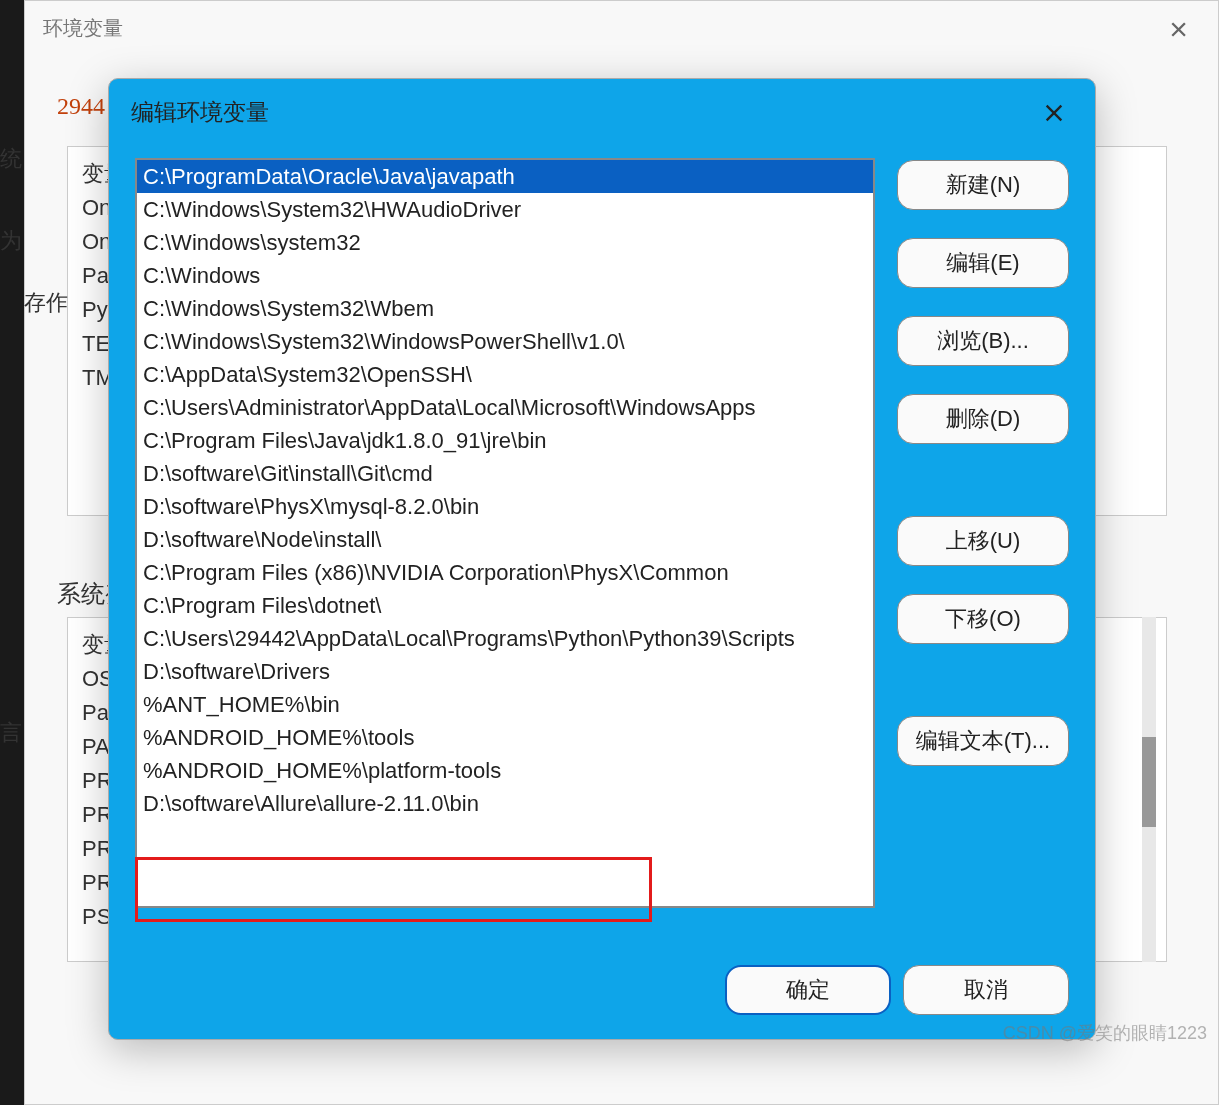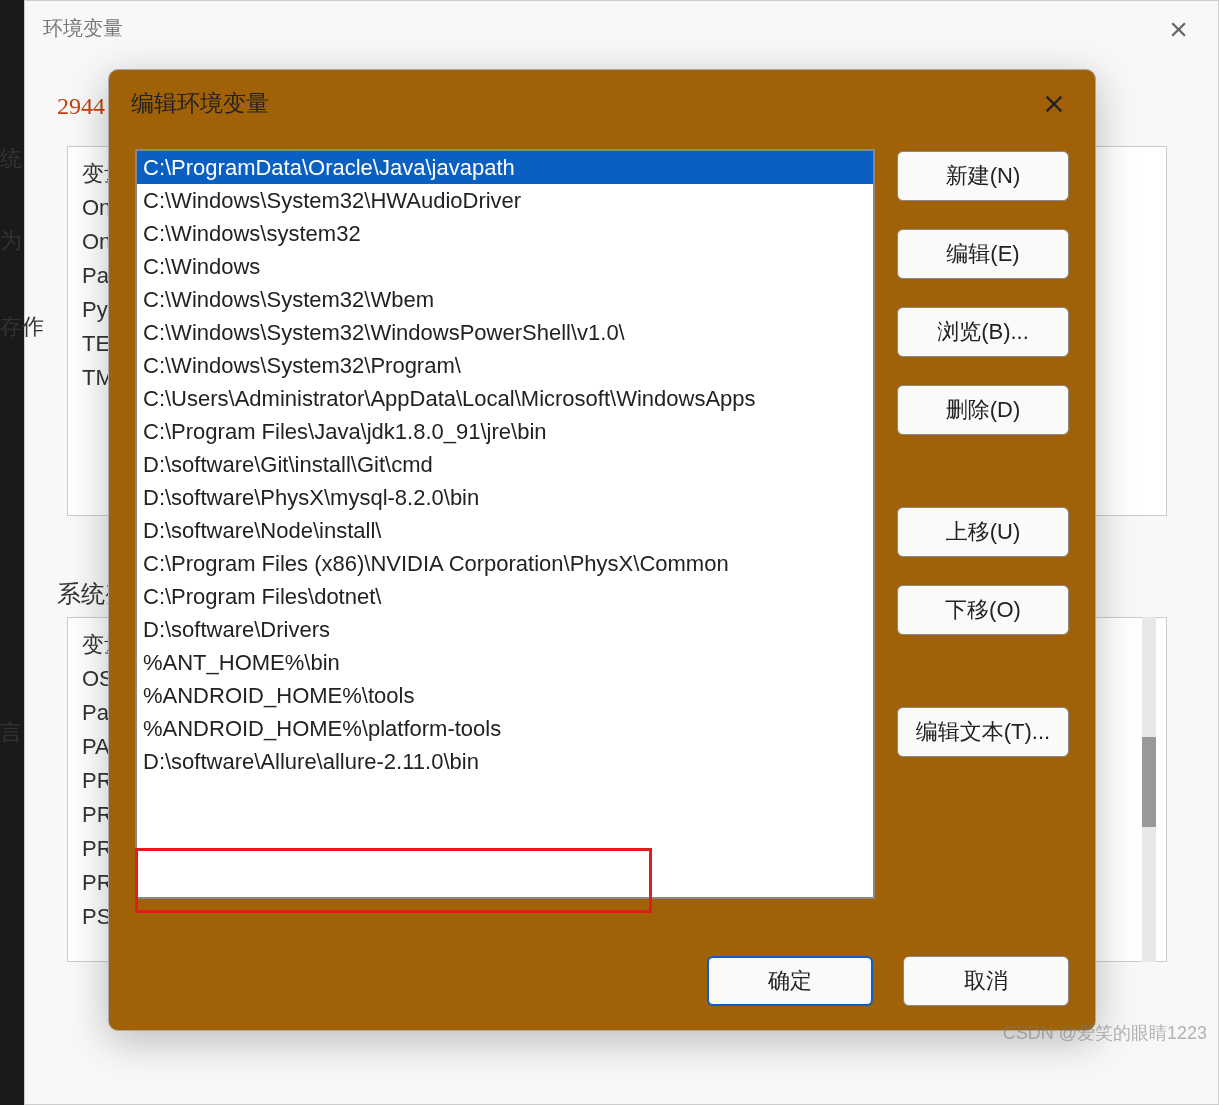--- a/index.html
+++ b/index.html
@@ -97,24 +97,24 @@
       position: absolute;
       right: 30px;
       top: 10px;
       font-size: 32px;
       font-weight: 300;
       color: #666;
     }
     
     .dialog {
       position: absolute;
-      left: 108px; top: 69px;
+      left: 108px; top: 78px;
       width: 988px;
       height: 962px;
-      background: #a16207;
+      background: #0ea5e9;
       border: 1px solid #aaaaaa;
       border-radius: 10px;
       box-shadow: 0 10px 40px rgba(0,0,0,0.25);
     }
     .dialog-titlebar {
       display: flex;
       align-items: center;
       justify-content: space-between;
       padding: 18px 26px 10px 22px;
     }
@@ -166,35 +166,35 @@
       flex-direction: column;
       gap: 28px;
       width: 172px;
       padding-top: 2px;
     }
     .group-gap { height: 16px; }
     .win-btn {
       height: 50px;
       border: 1px solid #888;
       background: #fafafa;
-      border-radius: 6px;
+      border-radius: 16px;
       font-size: 22px;
       font-family: inherit;
       color: #222;
       cursor: pointer;
       display: flex;
       align-items: center;
       justify-content: center;
     }
     .dialog-footer {
       position: absolute;
       bottom: 24px;
       right: 26px;
       display: flex;
-      gap: 30px;
+      gap: 12px;
     }
     .dialog-footer .win-btn { width: 166px; }
     .ok-btn { border: 2px solid #0a60c2; }
     .watermark {
       position: absolute;
       right: 12px;
       bottom: 60px;
       font-size: 18px;
       color: rgba(120,120,120,0.55);
       pointer-events: none;
@@ -234,21 +234,21 @@
     <div class="col">PR</div>
     <div class="col">PS</div>
   </div>
   <div class="parent-scroll">
     <div class="parent-scroll-thumb"></div>
   </div>
 </div>
 
 <div class="edge-text" style="top:144px;">统</div>
 <div class="edge-text" style="top:226px;">为</div>
-<div class="edge-text" style="top:312px;">存作</div>
+<div class="edge-text" style="top:288px;margin-left:24px;">存作</div>
 <div class="edge-text" style="top:718px;">言</div>
 
 <div class="dialog">
   <div class="dialog-titlebar">
     <div class="dialog-title">编辑环境变量</div>
     <div class="close-btn">
       <svg viewBox="0 0 24 24">
           <line x1="4" y1="4" x2="20" y2="20"></line>
           <line x1="20" y1="4" x2="4" y2="20"></line>
         </svg>
@@ -256,28 +256,29 @@
   </div>
 
   <div class="dialog-body">
     <div class="listbox" id="path-listbox">
         <div class="list-item selected">C:\ProgramData\Oracle\Java\javapath</div>
         <div class="list-item">C:\Windows\System32\HWAudioDriver</div>
         <div class="list-item">C:\Windows\system32</div>
         <div class="list-item">C:\Windows</div>
         <div class="list-item">C:\Windows\System32\Wbem</div>
         <div class="list-item">C:\Windows\System32\WindowsPowerShell\v1.0\</div>
-        <div class="list-item">C:\Windows\System32\Program\</div>
+        <div class="list-item">C:\AppData\System32\OpenSSH\</div>
         <div class="list-item">C:\Users\Administrator\AppData\Local\Microsoft\WindowsApps</div>
         <div class="list-item">C:\Program Files\Java\jdk1.8.0_91\jre\bin</div>
         <div class="list-item">D:\software\Git\install\Git\cmd</div>
         <div class="list-item">D:\software\PhysX\mysql-8.2.0\bin</div>
         <div class="list-item">D:\software\Node\install\</div>
         <div class="list-item">C:\Program Files (x86)\NVIDIA Corporation\PhysX\Common</div>
         <div class="list-item">C:\Program Files\dotnet\</div>
+        <div class="list-item">C:\Users\29442\AppData\Local\Programs\Python\Python39\Scripts</div>
         <div class="list-item">D:\software\Drivers</div>
         <div class="list-item">%ANT_HOME%\bin</div>
         <div class="list-item">%ANDROID_HOME%\tools</div>
         <div class="list-item">%ANDROID_HOME%\platform-tools</div>
         <div class="list-item">D:\software\Allure\allure-2.11.0\bin</div>
       </div>
 
     <div class="button-col">
       <button class="win-btn">新建(N)</button>
       <button class="win-btn">编辑(E)</button>

